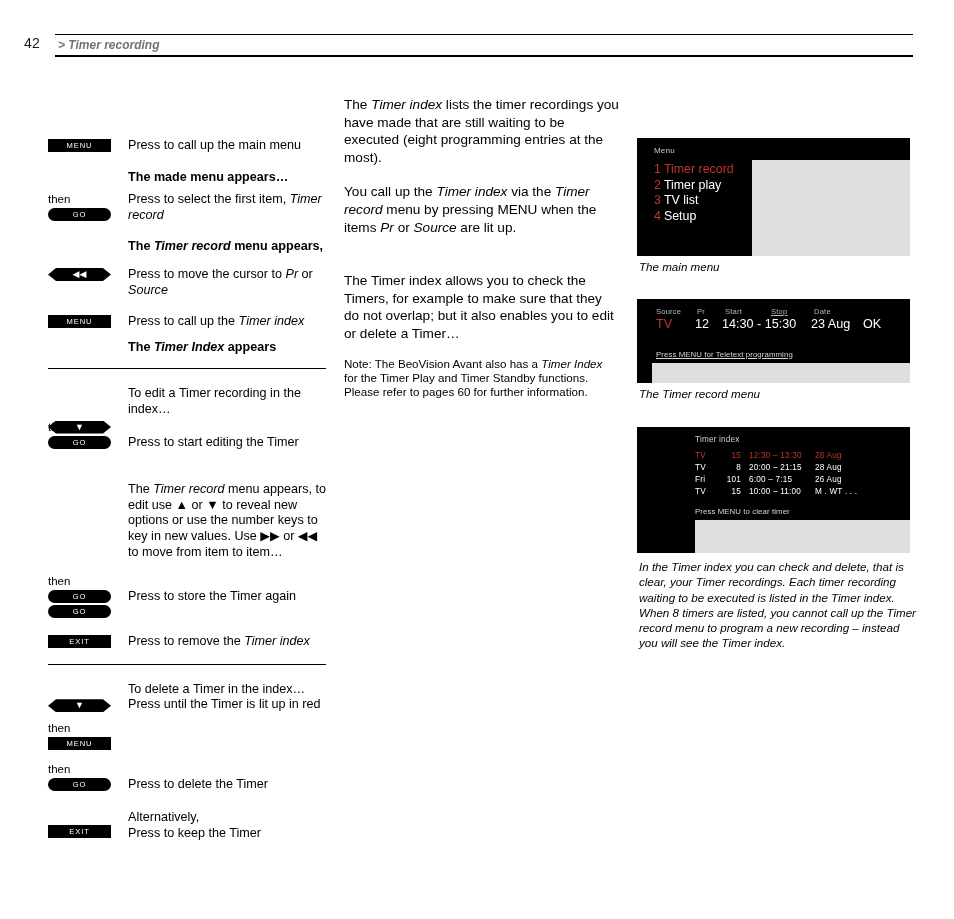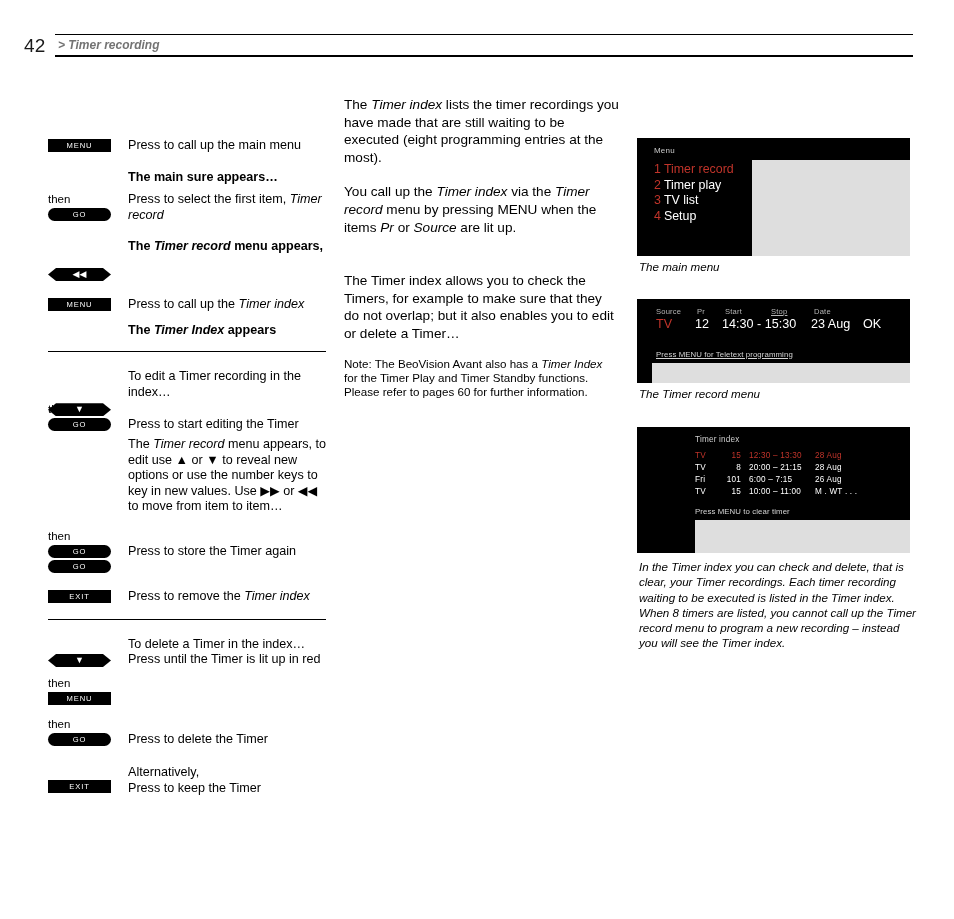--- a/index.html
+++ b/index.html
@@ -17,21 +17,21 @@
 
   
   .page-header {
     position: absolute;
     left: 0; top: 30px;
     width: 954px; height: 32px;
   }
   .page-number {
     position: absolute;
     left: 24px; top: 5px;
-    font-size: 19px;
+    font-size: 14px;
     color: #1a1a1a;
     letter-spacing: 0.2px;
   }
   .header-rule-top {
     position: absolute;
     left: 55px; top: 4px;
     width: 858px; height: 1px;
     background: #000;
   }
   .header-rule-bottom {
@@ -284,40 +284,41 @@
 
   <div class="step" style="margin-bottom:16px;">
     <div class="key-col">
       <span class="btn">MENU</span>
     </div>
     <div class="txt-col">Press to call up the main menu</div>
   </div>
 
   <div class="step" style="margin-bottom:7px;">
     <div class="key-col"></div>
-    <div class="txt-col"><b>The main sure appears…</b></div>
+    <div class="txt-col"><b>The made menu appears…</b></div>
   </div>
 
   <div class="step" style="margin-bottom:16px;">
     <div class="key-col">
       <div class="then-label">then</div>
       <span class="btn pill">GO</span>
     </div>
     <div class="txt-col">Press to select the first item, <i>Timer record</i></div>
   </div>
 
   <div class="step" style="margin-bottom:12px;">
     <div class="key-col"></div>
     <div class="txt-col"><b>The <i>Timer record</i> menu appears,</b></div>
   </div>
 
   <div class="step" style="margin-bottom:16px;">
     <div class="key-col">
       <span class="btn hex">◀◀</span>
     </div>
+    <div class="txt-col">Press to move the cursor to <i>Pr</i> or <i>Source</i></div>
   </div>
 
   <div class="step" style="margin-bottom:10px;">
     <div class="key-col">
       <span class="btn">MENU</span>
     </div>
     <div class="txt-col">Press to call up the <i>Timer index</i></div>
   </div>
 
   <div class="step" style="margin-bottom:13px;">
@@ -339,21 +340,21 @@
   </div>
 
   <div class="step" style="margin-top:-14px;">
     <div class="key-col">
       <div class="then-label">then</div>
       <span class="btn pill">GO</span>
     </div>
     <div class="txt-col" style="padding-top:15px;">Press to start editing the Timer</div>
   </div>
 
-  <div class="step" style="margin-top:4px;">
+  <div class="step" style="margin-top:32px;">
     <div class="key-col"></div>
     <div class="txt-col">The <i>Timer record</i> menu appears, to edit use ▲ or ▼ to reveal new options or use the number keys to key in new values. Use ▶▶ or ◀◀ to move from item to item…</div>
   </div>
 
   <div class="step" style="margin-top:14px;">
     <div class="key-col">
       <div class="then-label">then</div>
       <span class="btn pill">GO</span>
       <span class="btn pill" style="margin-top:2px;">GO</span>
     </div>

